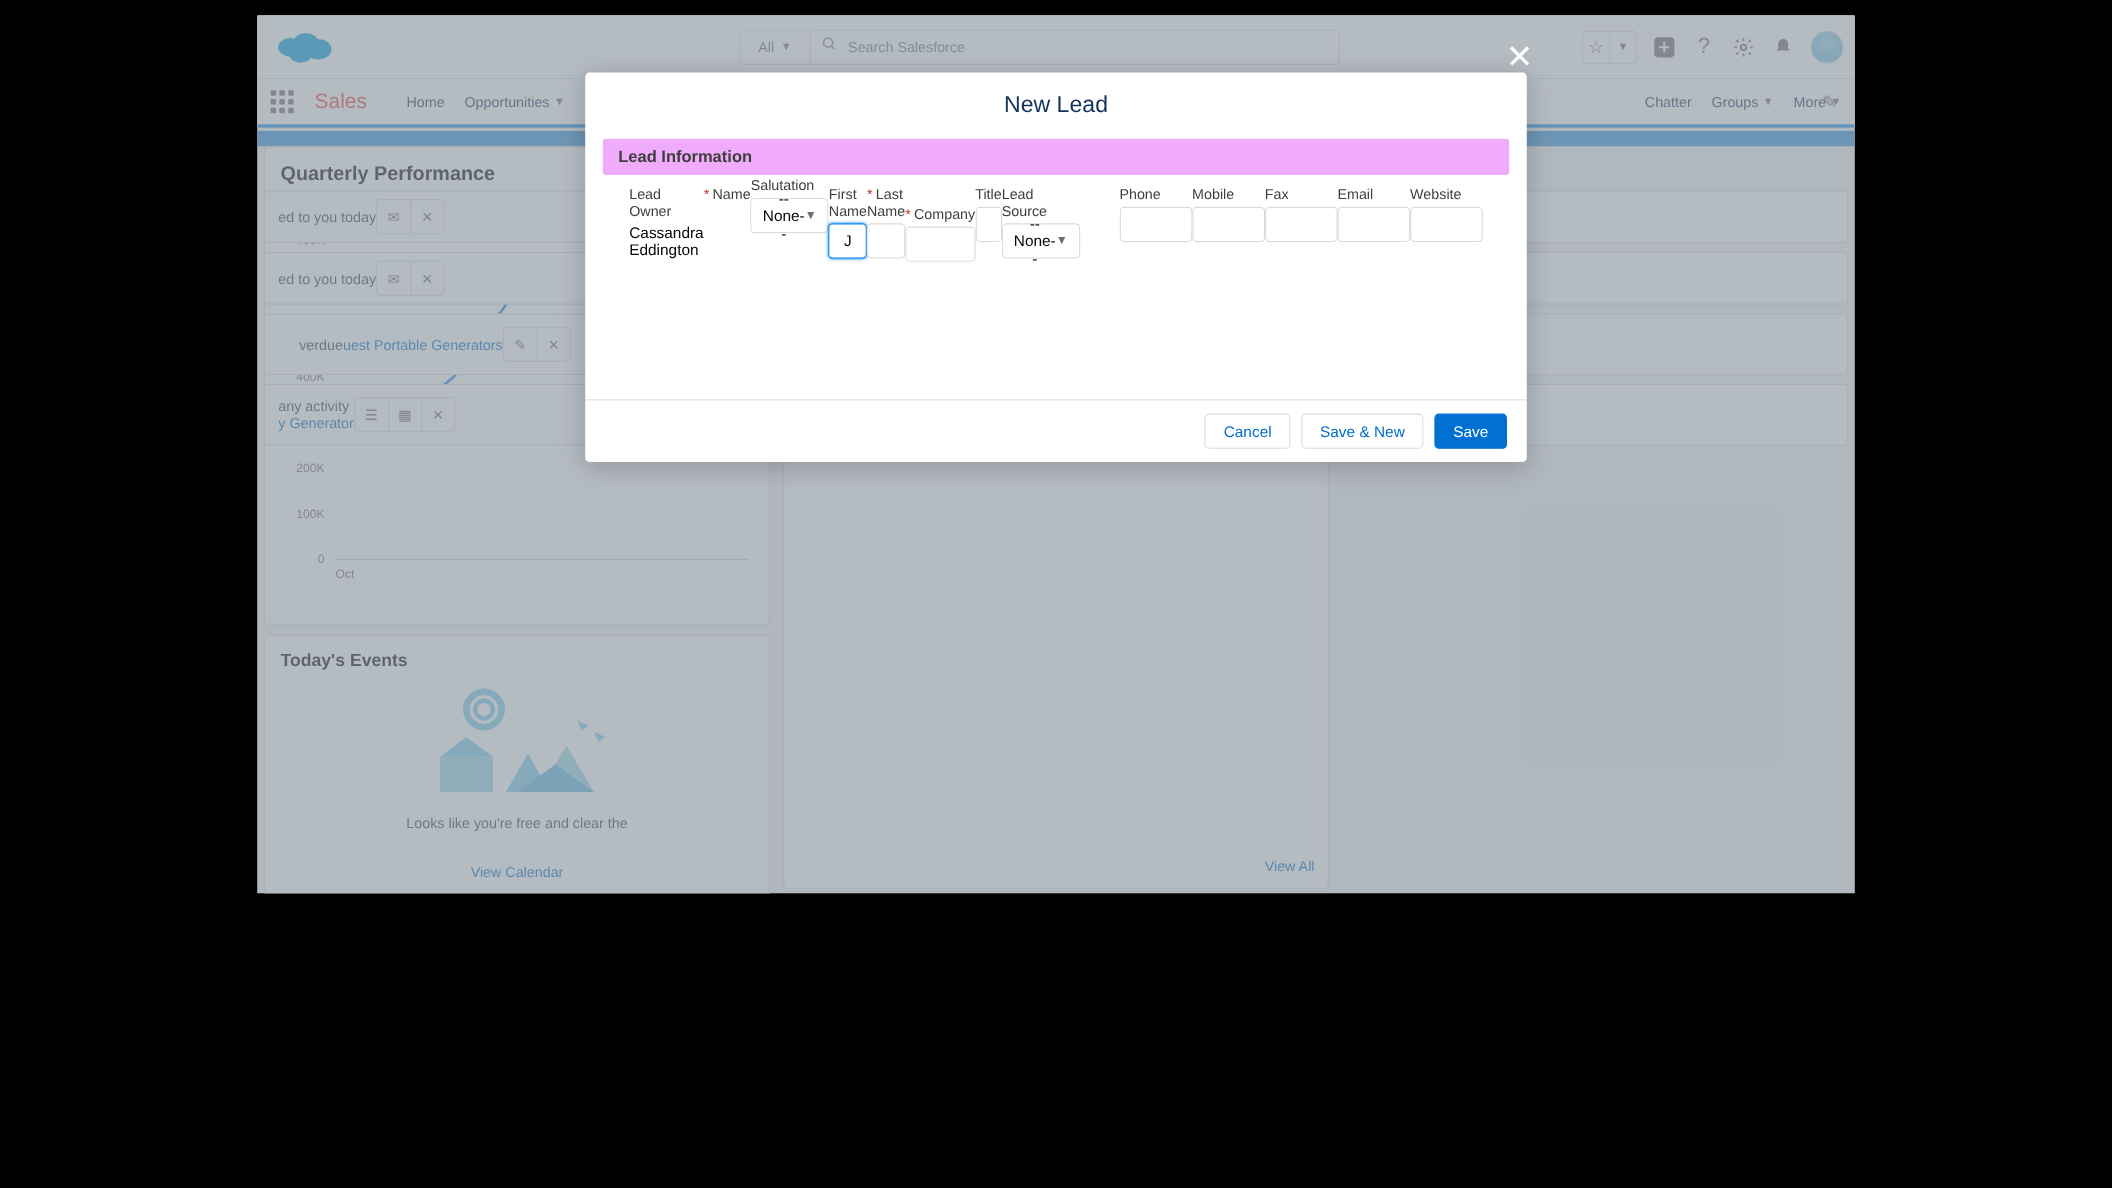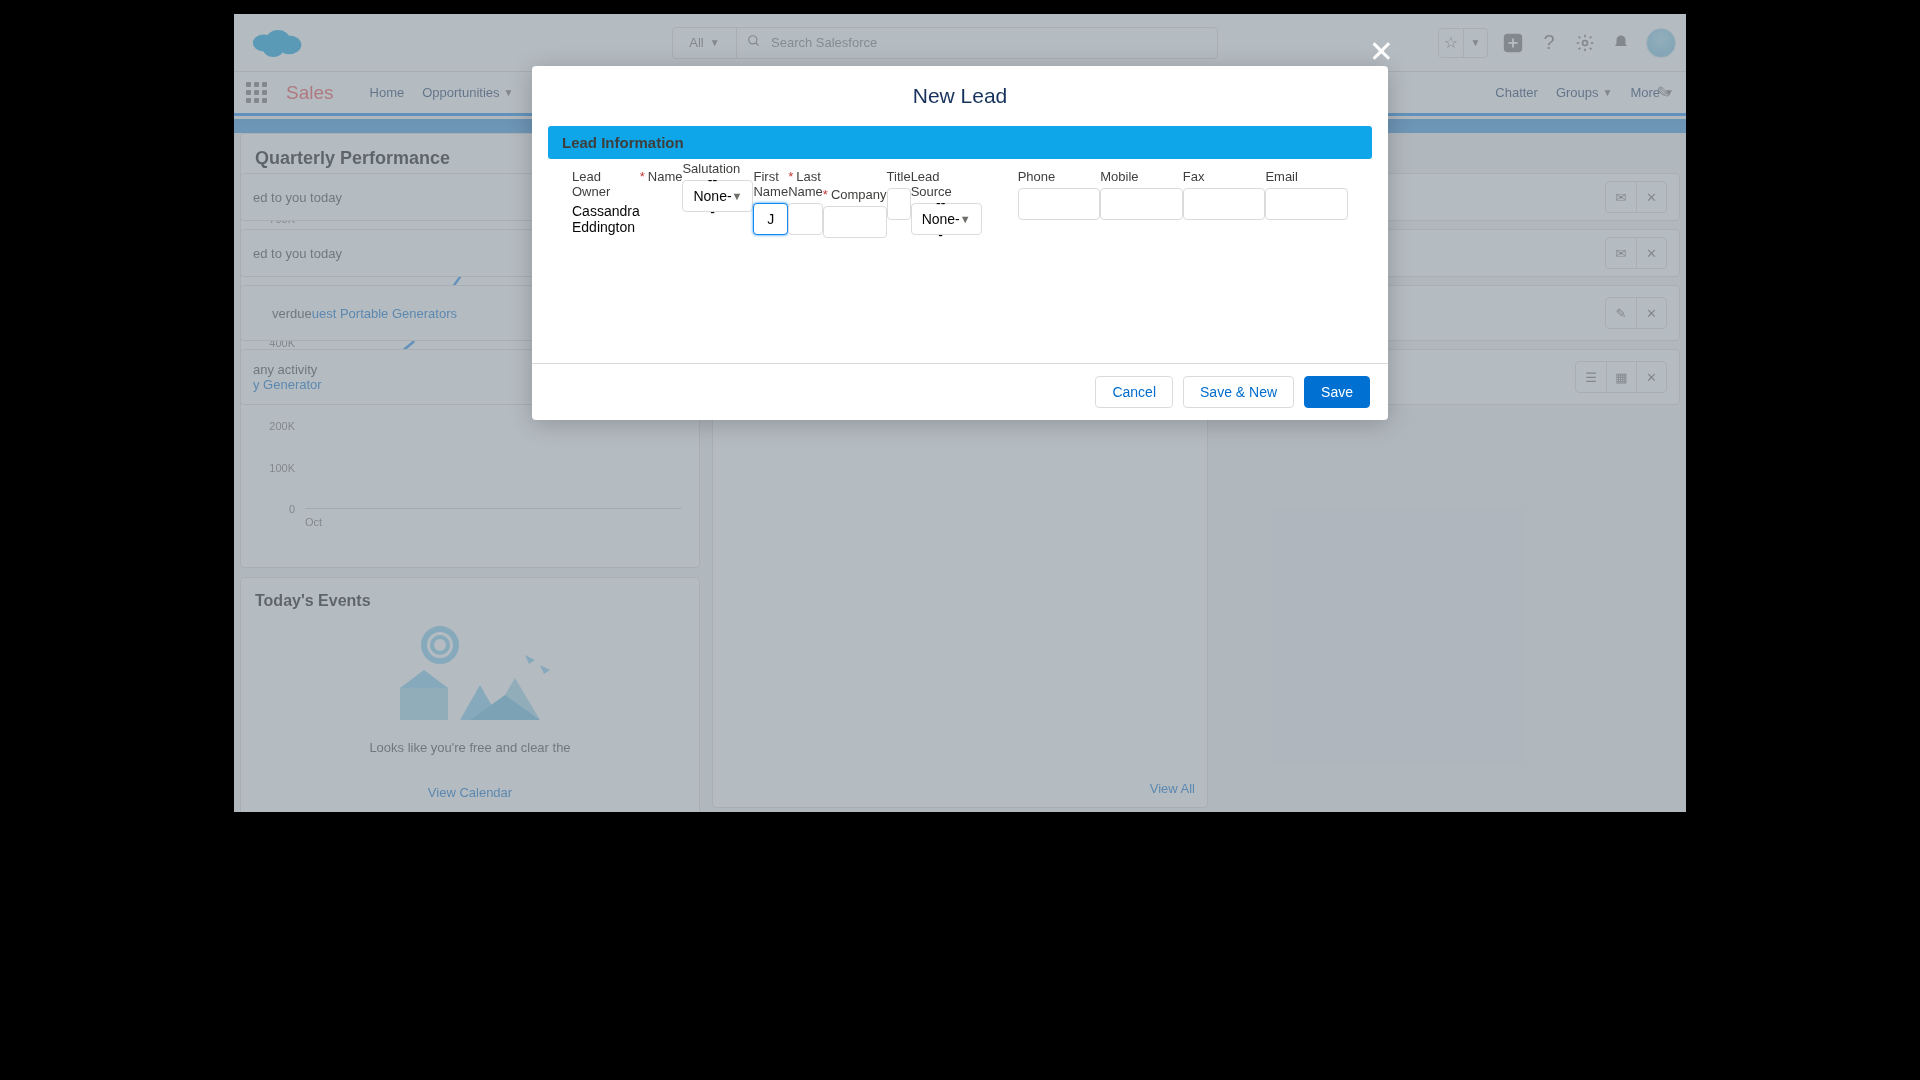--- a/index.html
+++ b/index.html
@@ -37,32 +37,32 @@
 .y-tick { position: absolute; right: 6px; font-size: 11px; color: #706e6b; transform: translateY(-50%); }
 .plot { position: absolute; left: 50px; right: 4px; top: 0; height: 290px; border-bottom: 1px solid #ccc; }
 .x-lbl { position: absolute; bottom: -20px; left: 0; font-size: 11px; color: #706e6b; }
 .events { left: 0; top: 444px; width: 460px; height: 255px; padding: 14px; text-align: center; }
 .events h3 { text-align: left; font-size: 16px; font-weight: 700; color: #080707; }
 .events-msg { font-size: 13px; color: #3e3e3c; margin-top: 6px; }
 .link { color: #006dcc; font-size: 13px; }
 .assistant { left: 472px; top: 0; width: 496px; height: 675px; }
 .view-all { position: absolute; bottom: 10px; left: 0; right: 12px; text-align: right; }
 .rightcol { right: 0; top: 0; width: 460px; }
-.right-item { left: 0; width: 100%; height: 48px; padding: 8px 12px; display: flex; align-items: center; justify-content: space-between; font-size: 13px; color: #3e3e3c; }
+.right-item { left: 0; width: 100%; height: 48px; padding: 8px 12px; display: flex; align-items: center; justify-content: flex-start; font-size: 13px; color: #3e3e3c; }
 .right-item .btns { display: flex; gap: 0; border: 1px solid #dddbda; border-radius: 4px; overflow: hidden; }
 .right-item .btns > div { width: 30px; height: 30px; display: flex; align-items: center; justify-content: center; color: #706e6b; }
 .right-item .btns > div + div { border-left: 1px solid #dddbda; }
 
 
 .scrim { position: absolute; inset: 0; background: rgba(140,150,160,0.65); }
 .modal { position: absolute; left: 298px; top: 52px; width: 856px; background: #fff; border-radius: 4px; box-shadow: 0 4px 24px rgba(0,0,0,.2); display: flex; flex-direction: column; max-height: 704px; }
 .modal-close { position: absolute; right: 292px; top: 20px; color: #fff; font-size: 30px; cursor: pointer; }
 .modal-head { padding: 18px 0; text-align: center; font-size: 21px; color: #16325c; }
 .modal-body { flex: 1; overflow: hidden; padding: 0 16px; }
-.section-h { background: #0ea5e9; color: #3e3e3c; font-size: 15px; font-weight: 600; padding: 8px 14px; border-radius: 3px; }
+.section-h { background: #f0abfc; color: #3e3e3c; font-size: 15px; font-weight: 600; padding: 8px 14px; border-radius: 3px; }
 .form-grid { display: flex; gap: 36px; padding: 10px 24px 16px 24px; }
 .col { flex: 1; display: flex; flex-direction: row; }
 .fg { margin-bottom: 14px; }
 .lbl { font-size: 13px; color: #3e3e3c; margin-bottom: 4px; display: block; }
 .req::before { content: "*"; color: #c23934; margin-right: 3px; }
 .val { font-size: 14px; color: #080707; }
 .input, .select { width: 100%; height: 32px; border: 1px solid #dddbda; border-radius: 4px; padding: 0 10px; font-size: 14px; color: #080707; background: #fff; text-align: center; }
 .input.focused { border: 1px solid #1589ee; box-shadow: 0 0 3px #1589ee; outline: none; }
 .select { display: flex; align-items: center; justify-content: space-between; color: #080707; }
 .select .chev { color: #706e6b; font-size: 11px; }
@@ -313,20 +313,24 @@
           </div>
           <div style="height:178px;"></div>
           <div class="fg">
             <span class="lbl">Fax</span>
             <input class="input" value="" style="">
           </div>
           <div class="fg">
             <span class="lbl">Email</span>
             <input class="input" value="" style="">
           </div>
+          <div class="fg">
+            <span class="lbl">Website</span>
+            <input class="input" value="" style="">
+          </div>
         </div>
       </div>
     </div>
     <div class="modal-foot">
       <button class="btn">Cancel</button>
       <button class="btn">Save &amp; New</button>
       <button class="btn primary">Save</button>
     </div>
   </div>
 

